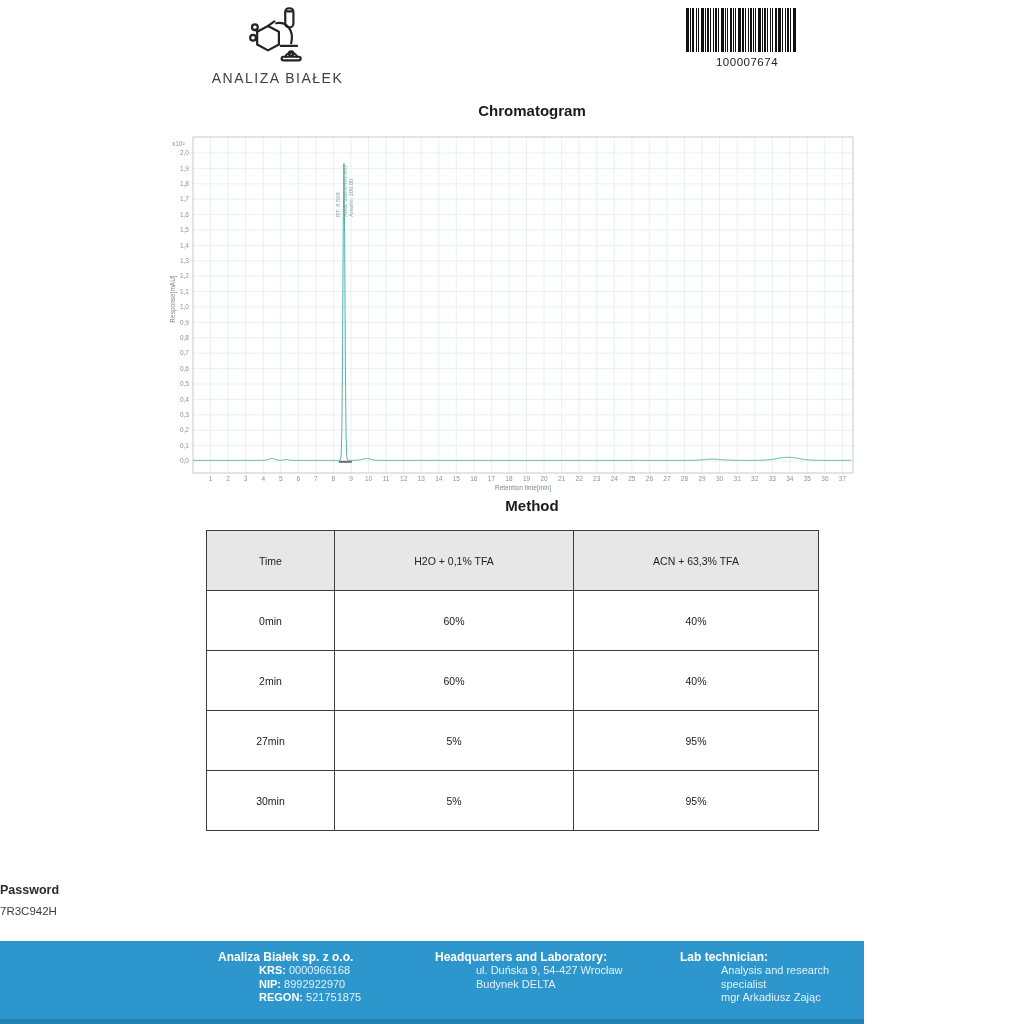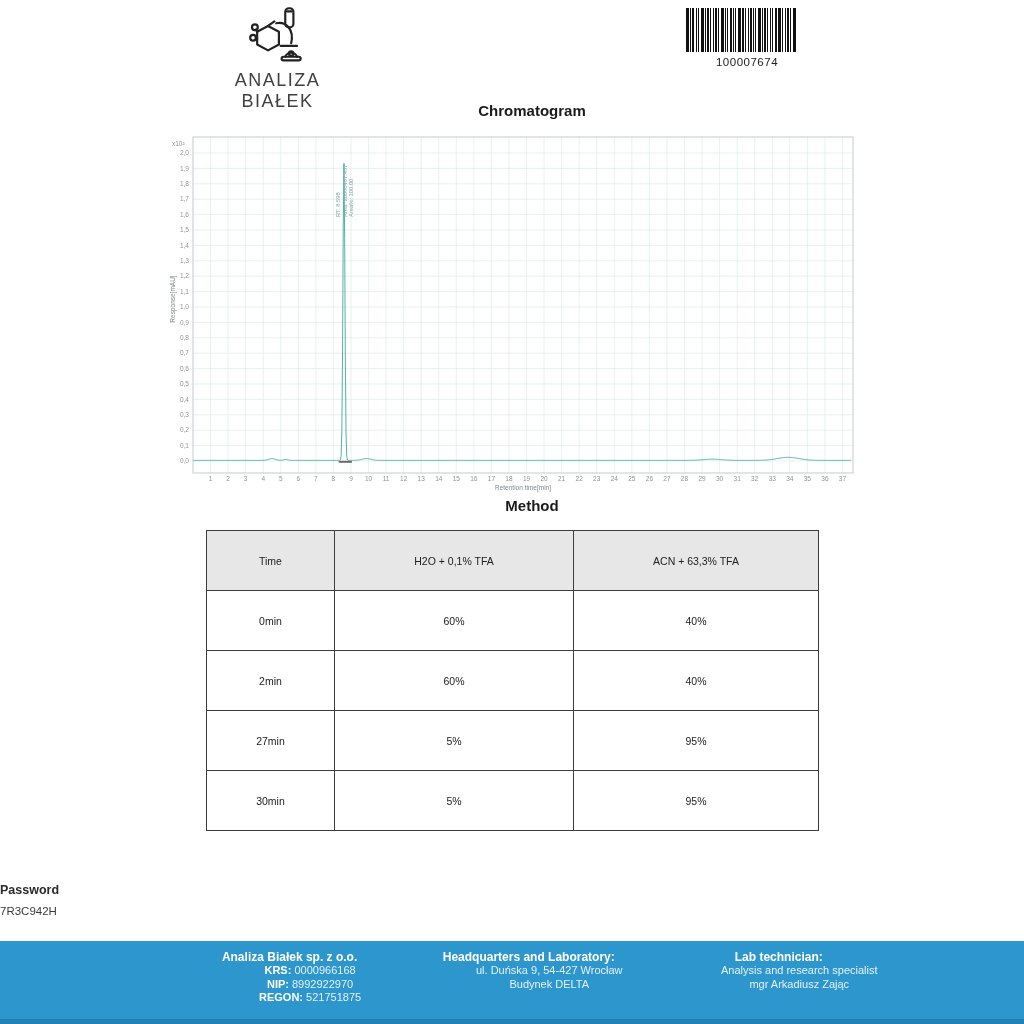--- a/index.html
+++ b/index.html
@@ -3,21 +3,21 @@
 <meta charset="utf-8">
 <style>
   html,body{margin:0;padding:0;}
   body{
     width:1024px;height:1024px;position:relative;background:#ffffff;
     font-family:"Liberation Sans",sans-serif;color:#222;overflow:hidden;
   }
   
   .logo-block{position:absolute;left:205px;top:6px;width:145px;text-align:center;}
   .logo-block svg{width:60px;height:58px;}
-  .logo-text{font-size:18px;letter-spacing:1.5px;color:#3f3f3f;margin-top:2px;}
+  .logo-text{font-size:14px;letter-spacing:1.5px;color:#3f3f3f;margin-top:2px;}
   .barcode-block{position:absolute;left:684px;top:8px;width:126px;text-align:center;}
   .barcode-block svg{width:124px;height:44px;display:block;margin:0 auto;}
   .barcode-num{font-size:11.5px;color:#222;margin-top:4px;letter-spacing:.5px;}
   
   .sec-title{position:absolute;left:0;width:1024px;text-align:center;font-weight:700;color:#1a1a1a;font-size:15px;margin-left:20px;}
   #chrom-title{top:102px;}
   #method-title{top:497px;}
   
   .chart-wrap{position:absolute;left:167px;top:131px;width:690px;height:362px;}
   .chart-wrap svg{width:690px;height:362px;display:block;}
@@ -32,21 +32,21 @@
   }
   .method-table th{background:#e7e7e7;}
   .method-table col.c-time{width:128px;}
   .method-table col.c-a{width:239px;}
   .method-table col.c-b{width:245px;}
   
   .password-block{position:absolute;left:0;top:883px;width:1024px;}
   .password-label{font-size:12.5px;font-weight:700;color:#2b2b2b;}
   .password-value{font-size:11.5px;color:#3b3b3b;margin-top:8px;}
   
-  .footer{position:absolute;left:0;top:941px;width:1024px;height:83px;text-align:center;}
+  .footer{position:absolute;left:0;top:941px;width:864px;height:83px;}
   .footer-col{position:absolute;top:9px;}
   #f-col1{left:218px;}
   #f-col2{left:435px;}
   #f-col3{left:680px;}
   .f-title{font-size:12px;font-weight:700;color:#ffffff;line-height:14px;}
   .f-line{font-size:11px;color:#e3f2fb;line-height:13.5px;padding-left:41px;}
   .f-line b{color:#ffffff;font-weight:700;}
   .footer-stripe{position:absolute;left:0;bottom:0;width:100%;height:5px;}
 </style>
 </head>

